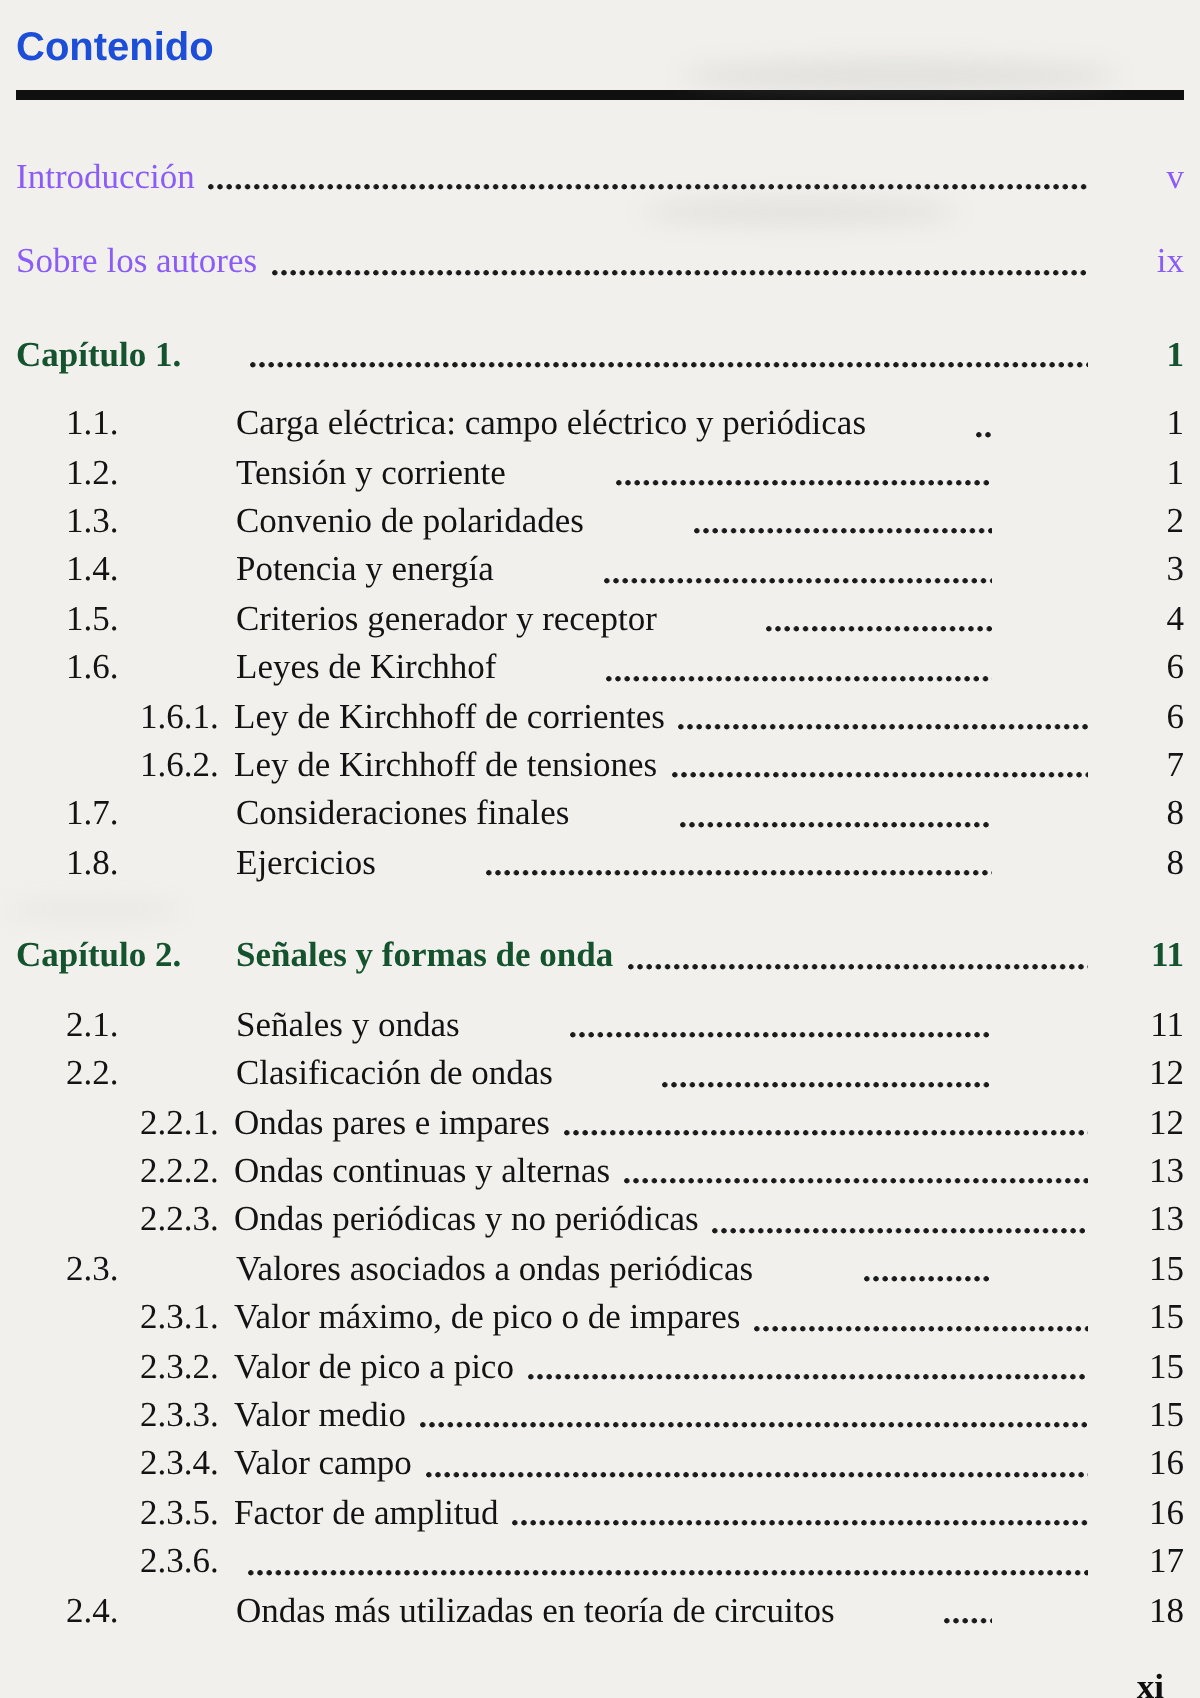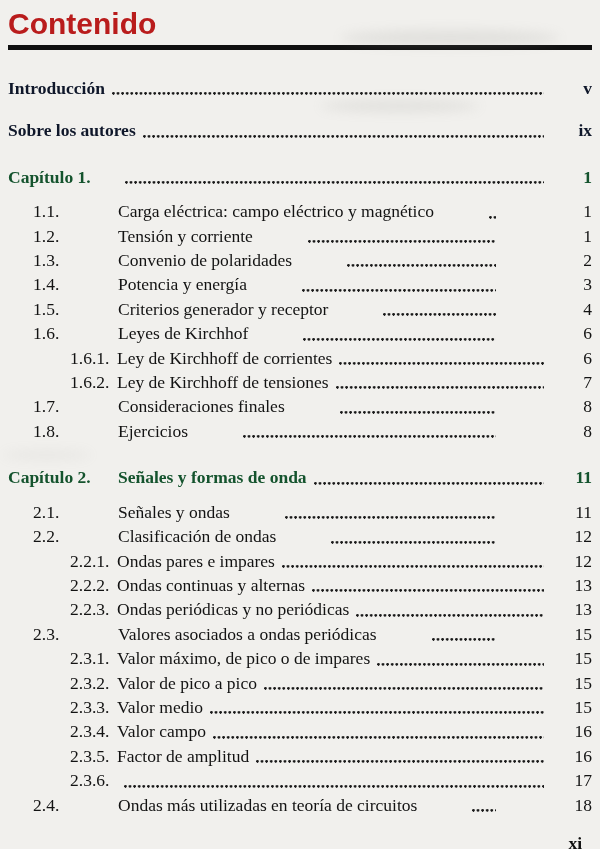--- a/index.html
+++ b/index.html
@@ -24,24 +24,24 @@
     pointer-events: none;
   }
   .noise-1 { width: 220px; height: 16px; top: 30px;  right: 40px; }
   .noise-2 { width: 160px; height: 12px; top: 100px; right: 120px; }
   .noise-3 { width: 90px;  height: 10px; top: 450px; left: 2px; opacity: 0.10; }
 
   h1.page-title {
     margin: 0;
     font-family: "Liberation Sans", sans-serif;
     font-weight: bold;
-    font-size: 30px;
+    font-size: 20px;
     line-height: 36px;
     letter-spacing: 0px;
-    color: #b91c1c;
+    color: #1d4ed8;
   }
   .title-rule {
     height: 5px;
     background: #101010;
     margin-top: 3px;
   }
 
   .toc-row {
     display: flex;
     align-items: baseline;
@@ -60,21 +60,21 @@
     background-size: 4.6px 3px;
     background-repeat: repeat-x;
     background-position: left bottom;
   }
   .pageno {
     flex: none;
     width: 44px;
     text-align: right;
   }
 
-  .front { font-weight: bold; color: #0f172a; }
+  .front { font-weight: normal; color: #8b5cf6; }
   #row-intro   { margin-top: 26px; }
   #row-autores { margin-top: 18px; align-items: flex-end; }
 
   .chapter { font-weight: bold; color: #14532d; margin-top: 22px; margin-bottom: 10px; font-family: Liberation Serif, serif; }
   .chapter .num { width: 110px; }
 
   .l1 { padding-left: 25px; gap: 48px; }
   .l1 .num { width: 37px; }
 
   .l2 { padding-left: 62px; }
@@ -111,21 +111,21 @@
       <span class="leader"></span>
       <span class="pageno">ix</span>
     </div>
     <div class="toc-row chapter">
       <span class="num">Capítulo 1.</span>
       <span class="leader"></span>
       <span class="pageno">1</span>
     </div>
     <div class="toc-row l1">
       <span class="num">1.1.</span>
-      <span class="label">Carga eléctrica: campo eléctrico y magnético</span>
+      <span class="label">Carga eléctrica: campo eléctrico y periódicas</span>
       <span class="leader"></span>
       <span class="pageno">1</span>
     </div>
     <div class="toc-row l1">
       <span class="num">1.2.</span>
       <span class="label">Tensión y corriente</span>
       <span class="leader"></span>
       <span class="pageno">1</span>
     </div>
     <div class="toc-row l1">

